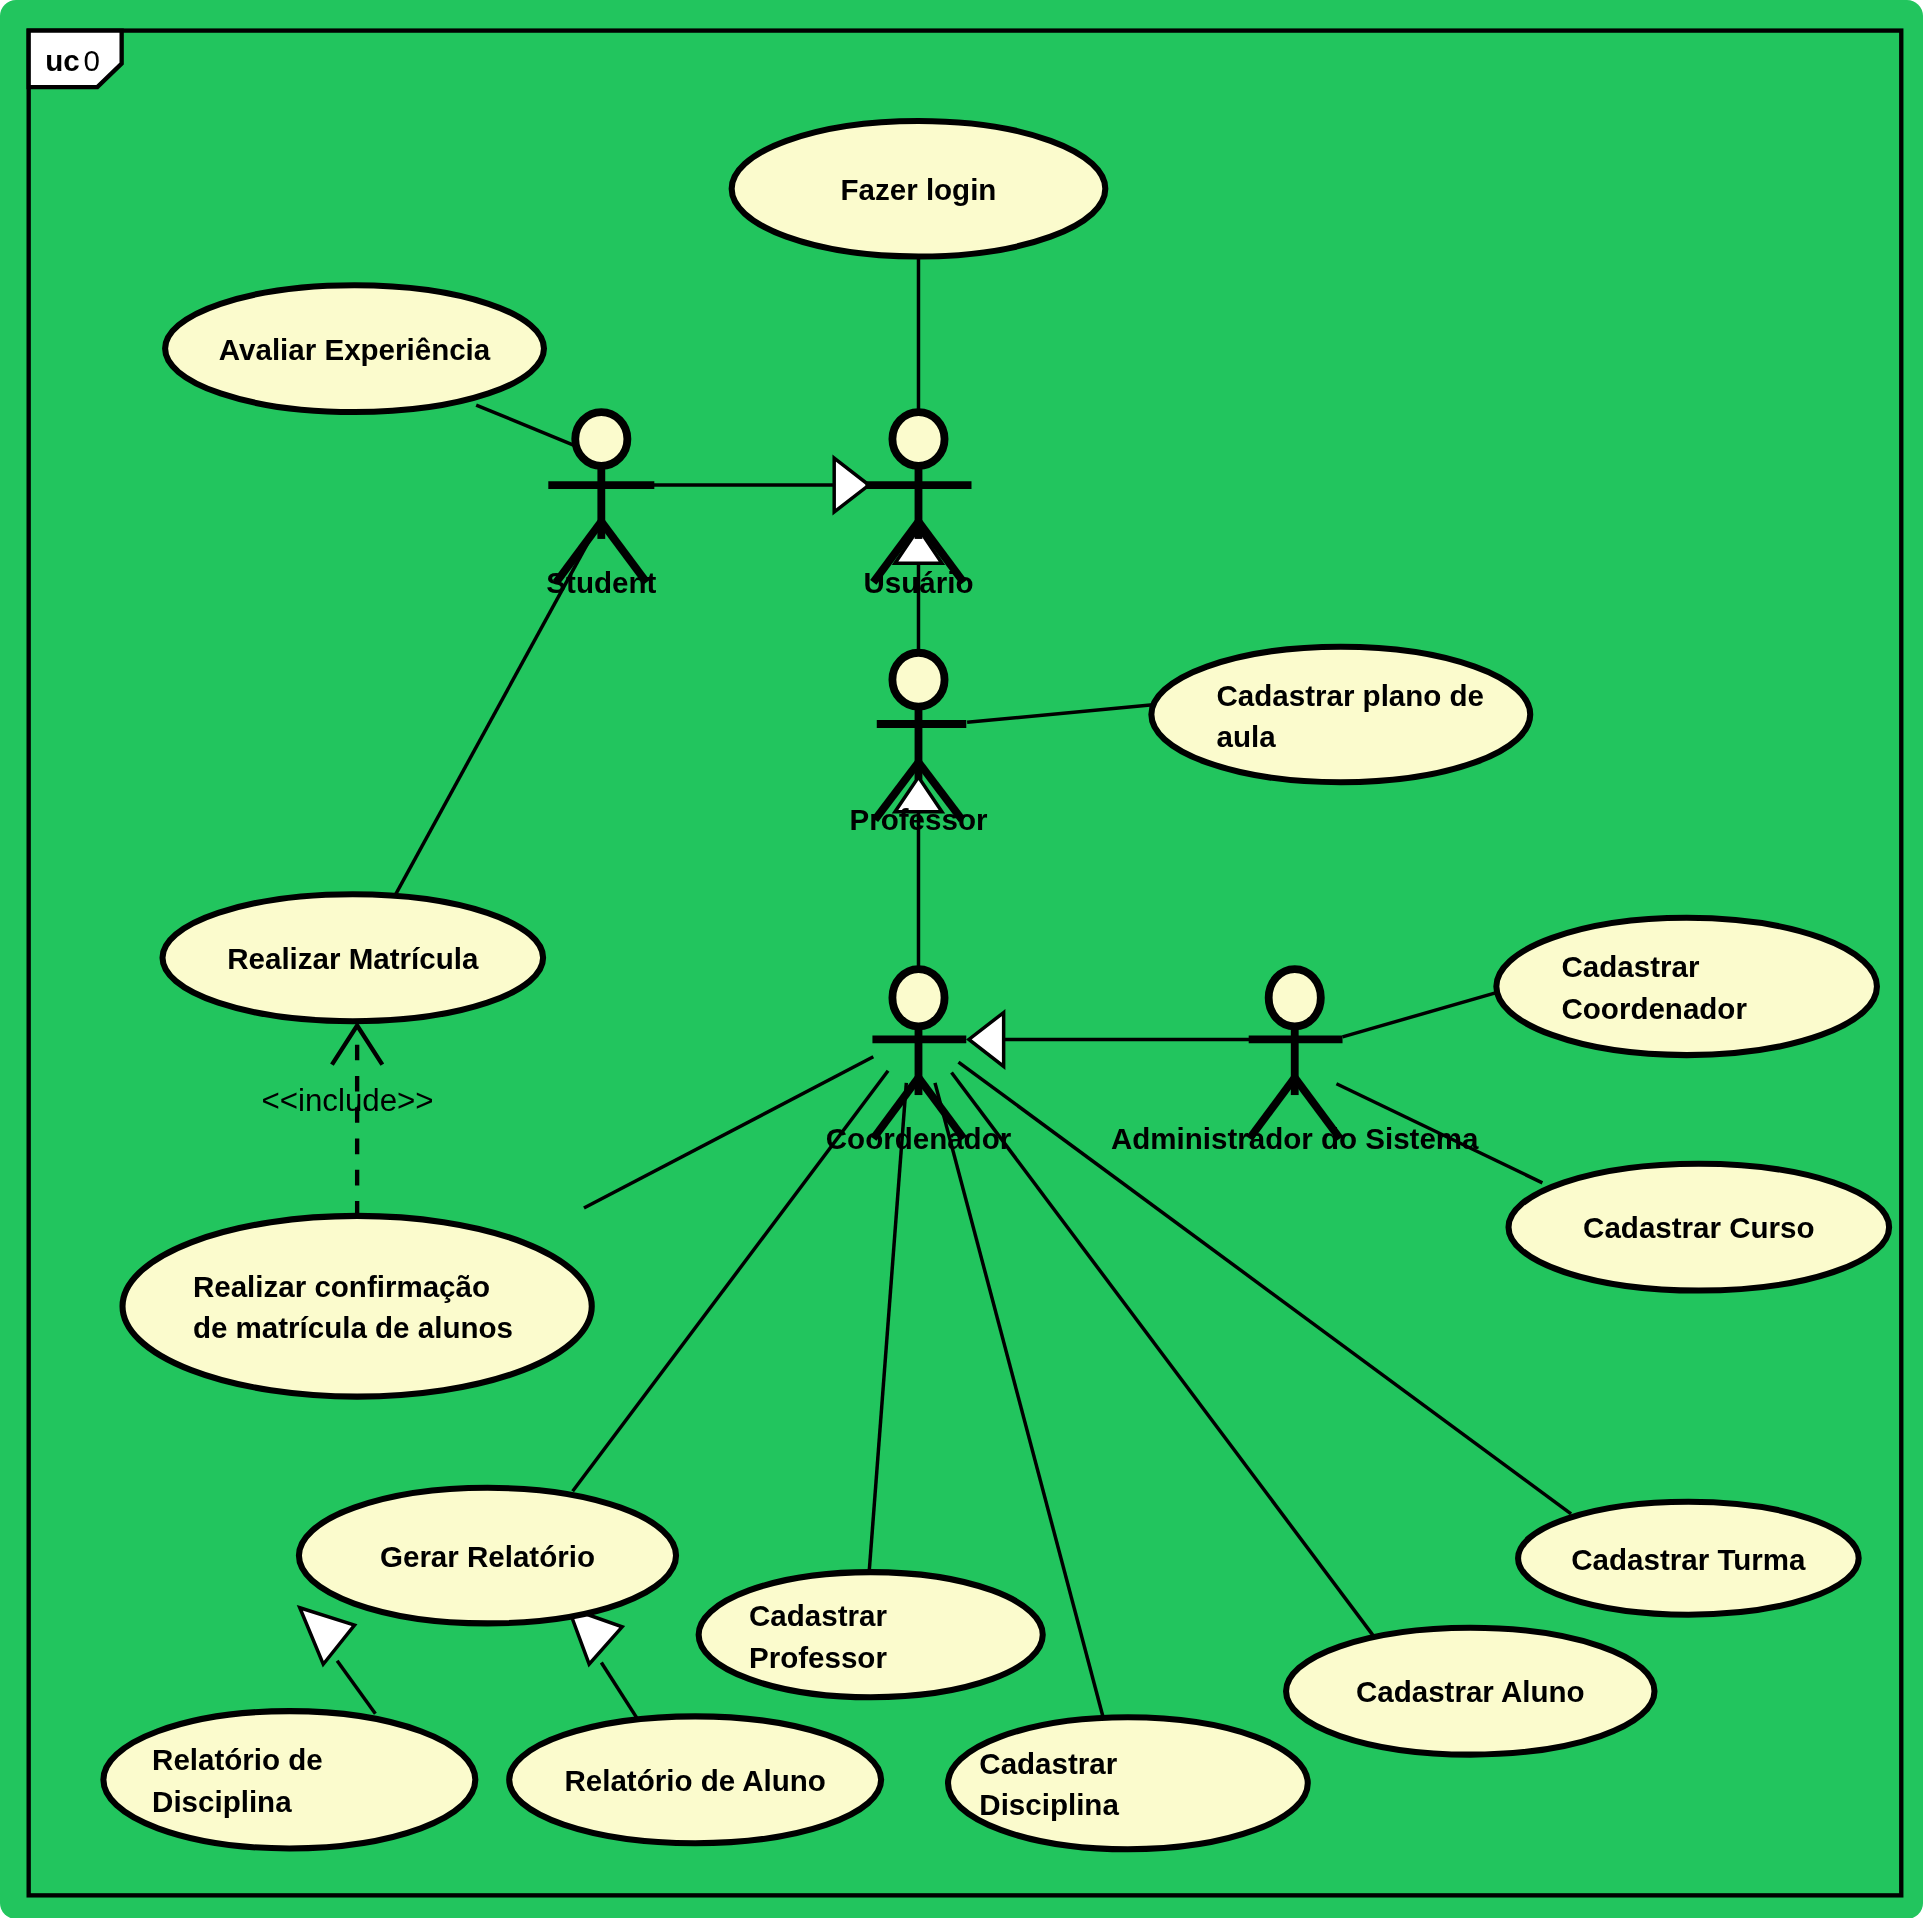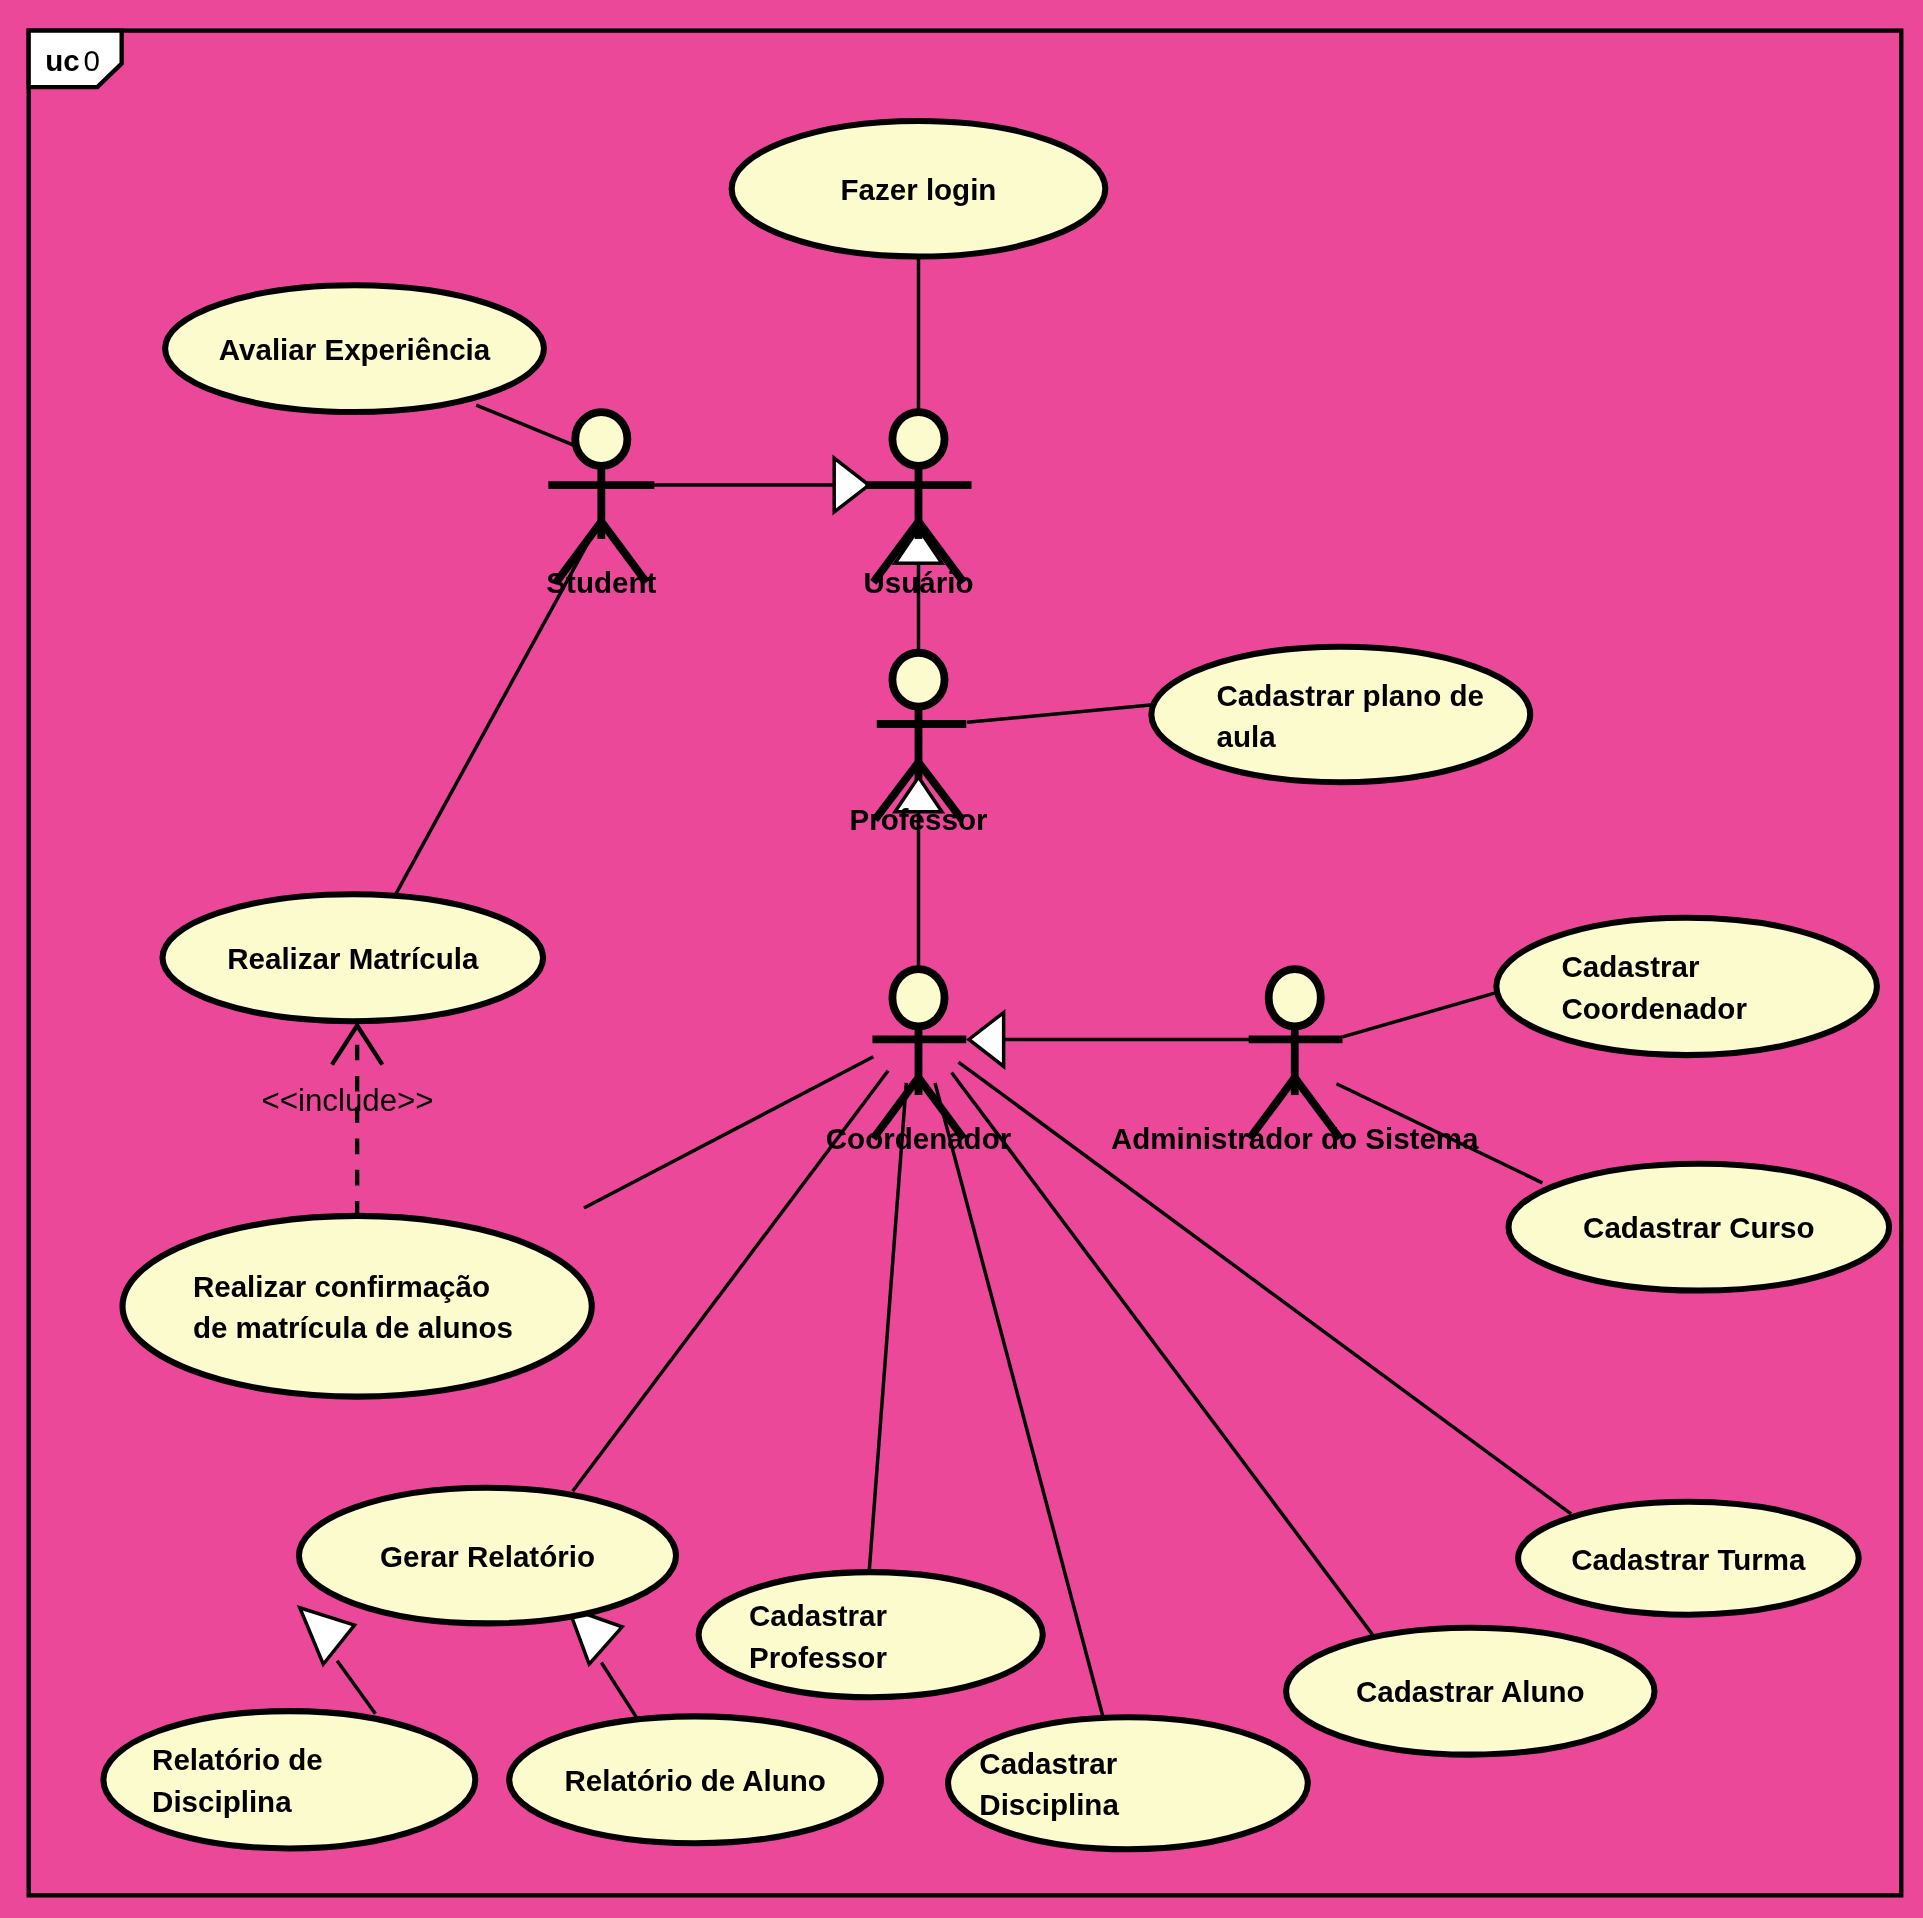--- a/index.html
+++ b/index.html
@@ -10,21 +10,22 @@
   body {
     width: 1923px;
     height: 1919px;
     font-family: "Liberation Sans", sans-serif;
     overflow: hidden;
   }
   #diagram-root {
     position: relative;
     width: 1923px;
     height: 1919px;
-    background: #ec4899;
+    background: #22c55e;
+    border-radius: 16px;
   }
   svg#uc-canvas {
     position: absolute;
     left: 0;
     top: 0;
     width: 1923px;
     height: 1919px;
     display: block;
   }
   .frame-border {

